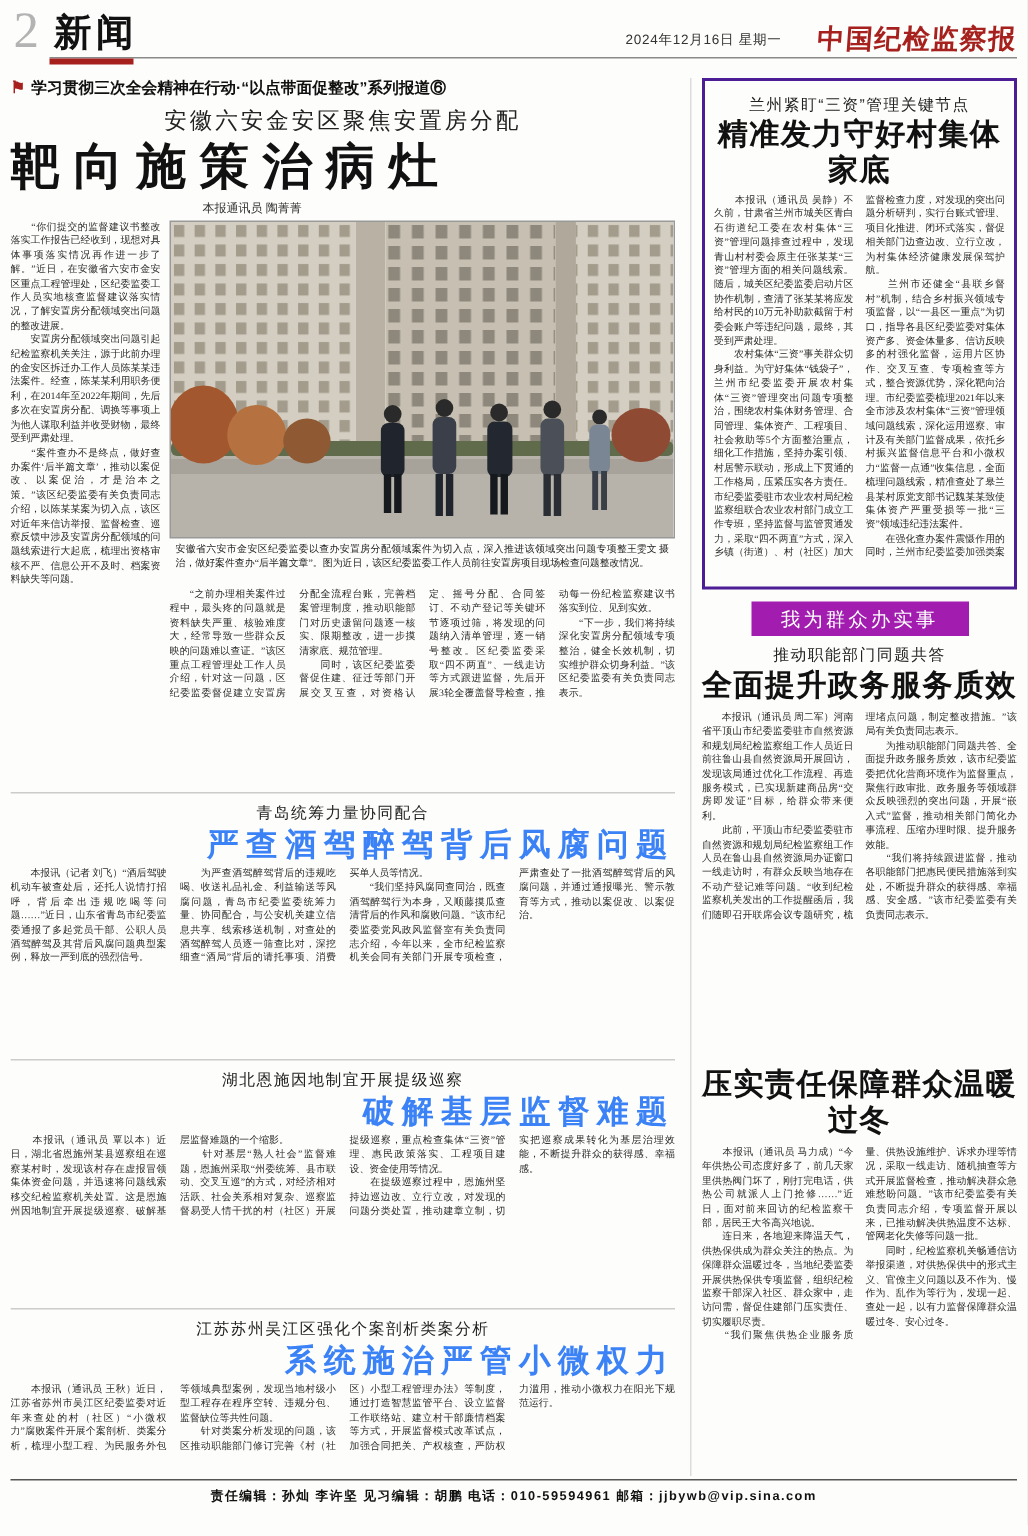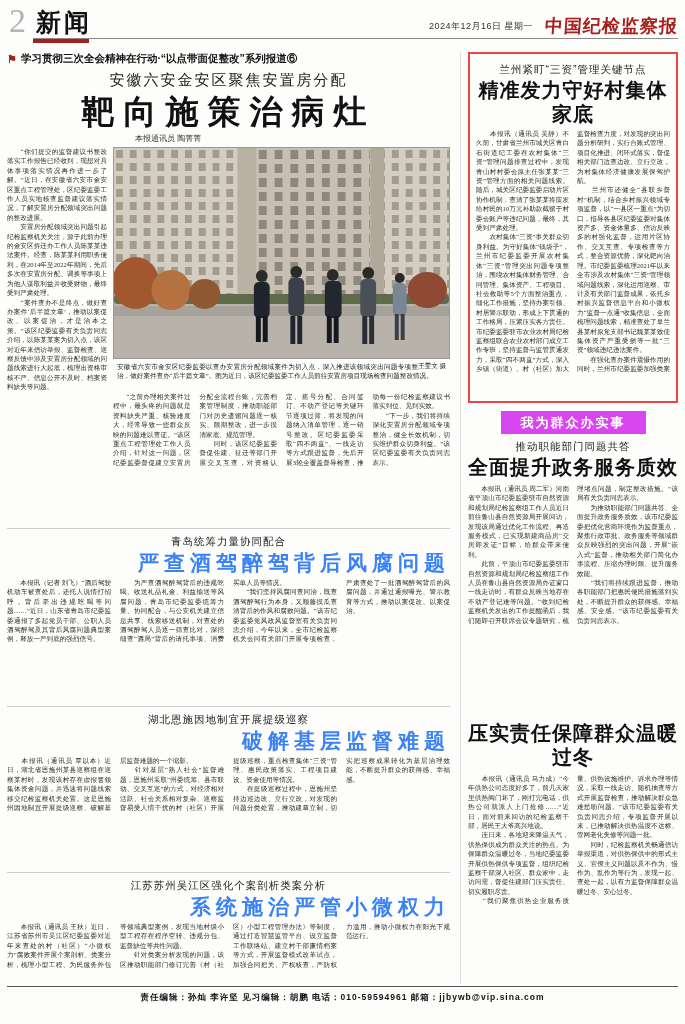--- a/index.html
+++ b/index.html
@@ -8,36 +8,36 @@
     background:#fdfdfb;box-sizing:border-box;padding:6px 7px 0 7px;
     font-family:"Liberation Serif","DejaVu Serif",serif;color:#222;
     display:flex;flex-direction:column;overflow:hidden;
   }
   
   .hdr{flex:0 0 auto;}
   .hdr-row{display:flex;align-items:flex-end;}
   .page-num{font-size:34px;line-height:30px;color:#b3b3b3;font-weight:400;padding:0 10px 0 2px;}
   .section-name{font-size:25px;font-weight:700;letter-spacing:3px;color:#111;line-height:26px;text-align:right;}
   .hdr-spacer{flex:1;}
-  .hdr-date{font-size:9px;color:#333;margin-right:12px;padding-bottom:3px;letter-spacing:.5px;font-family:"Liberation Sans",sans-serif;}
+  .hdr-date{font-size:9px;color:#333;margin-right:24px;padding-bottom:3px;letter-spacing:.5px;font-family:"Liberation Sans",sans-serif;}
   .masthead{font-size:18px;font-weight:900;color:#a6201e;letter-spacing:1px;transform:skewX(-4deg);line-height:20px;}
   .hdr-rule{position:relative;height:6px;margin-top:2px;}
   .hdr-rule .thin{position:absolute;left:26px;right:0;top:0;height:1px;background:#8a8a8a;}
   .hdr-rule .red-seg{position:absolute;left:26px;top:1px;width:56px;height:4px;background:#a6201e;}
   
   .content{flex:1 1 auto;display:flex;gap:10px;margin-top:8px;overflow:hidden;}
   .main-area{width:443px;flex:0 0 443px;display:flex;flex-direction:column;overflow:hidden;}
   .right-col{flex:1 1 auto;display:flex;flex-direction:column;border-left:1px solid #ddd;padding-left:7px;overflow:hidden;}
   
   .series-line{display:flex;align-items:center;gap:4px;font-size:10.5px;font-weight:700;color:#111;font-family:"Liberation Sans",sans-serif;}
   .flag{color:#a6201e;font-size:11px;line-height:11px;}
   
   .kicker{text-align:center;font-size:15px;letter-spacing:2px;color:#222;margin-top:5px;font-family:Liberation Serif, serif;}
   .kicker-s{text-align:center;font-size:10.5px;letter-spacing:1px;color:#222;margin-top:4px;font-family:"Liberation Sans",sans-serif;}
-  h1.lead-h{margin:2px 0 0 0;text-align:center;font-size:33px;letter-spacing:9px;font-weight:700;color:#111;line-height:40px;}
+  h1.lead-h{margin:2px 0 0 0;text-align:left;font-size:33px;letter-spacing:9px;font-weight:700;color:#111;line-height:40px;}
   h2.sec-h{margin:1px 0 2px 0;text-align:right;font-size:21px;letter-spacing:5px;font-weight:700;color:#3b82f6;line-height:26px;}
   h2.box-h{margin:1px 0 3px 0;text-align:center;font-size:20px;letter-spacing:1px;font-weight:700;color:#111;line-height:24px;}
   .byline{font-size:8px;color:#333;margin:1px 0 3px 128px;font-family:"Liberation Sans",sans-serif;}
   .body-text{font-size:6.6px;line-height:9.4px;text-align:justify;color:#2b2b2b;white-space:pre-line;word-break:break-all;}
   
   .lead-body{display:flex;gap:6px;}
   .col-narrow{flex:0 0 100px;height:372px;overflow:hidden;}
   .lead-right{flex:1 1 auto;display:flex;flex-direction:column;}
   .photo{flex:0 0 auto;height:210px;border:1px solid #999;overflow:hidden;margin:0;}
   .photo svg{display:block;width:100%;height:100%;}
@@ -46,24 +46,24 @@
   .caption .credit{float:right;font-size:6.6px;color:#222;}
   .body-4col{column-count:4;column-gap:9px;height:130px;overflow:hidden;margin-top:2px;}
   .sec-sep{height:1px;background:#ccc;margin:6px 0 2px 0;}
   .sec-body{column-count:4;column-gap:9px;overflow:hidden;}
   .sec-body.h1x{height:122px;}
   .sec-body.h2x{height:110px;}
   .sec-body.h3x{flex:1 1 auto;}
   .left-sec{display:flex;flex-direction:column;}
   .left-sec.grow{flex:1 1 auto;}
   
-  .red-box{border:2px solid #ef4444;padding:5px 6px 20px 6px;flex:0 0 auto;}
+  .red-box{border:2px solid #4c1d95;padding:5px 6px 10px 6px;flex:0 0 auto;}
   .box-body{column-count:2;column-gap:8px;height:252px;overflow:hidden;}
   .badge-wrap{display:flex;justify-content:center;margin:8px 0 2px 0;}
-  .badge{background:#d946ef;color:#fff;font-weight:700;font-size:13px;letter-spacing:2px;padding:3px 20px;line-height:17px;}
+  .badge{background:#a21caf;color:#fff;font-weight:400;font-size:13px;letter-spacing:2px;padding:3px 20px;line-height:17px;}
   .rc-art{display:flex;flex-direction:column;}
   .rc-body{column-count:2;column-gap:8px;overflow:hidden;margin-top:2px;}
   .rc-body.a1{height:236px;}
   .rc-body.a2{flex:1 1 auto;}
   .rc-art.grow{flex:1 1 auto;}
   
   .foot{flex:0 0 auto;margin-top:2px;padding-bottom:20px;}
   .foot-rule{height:1px;background:#555;}
   .foot-text{text-align:center;font-size:8.5px;color:#111;margin-top:5px;letter-spacing:1px;font-family:"Liberation Sans",sans-serif;font-weight:700;}
 </style>

